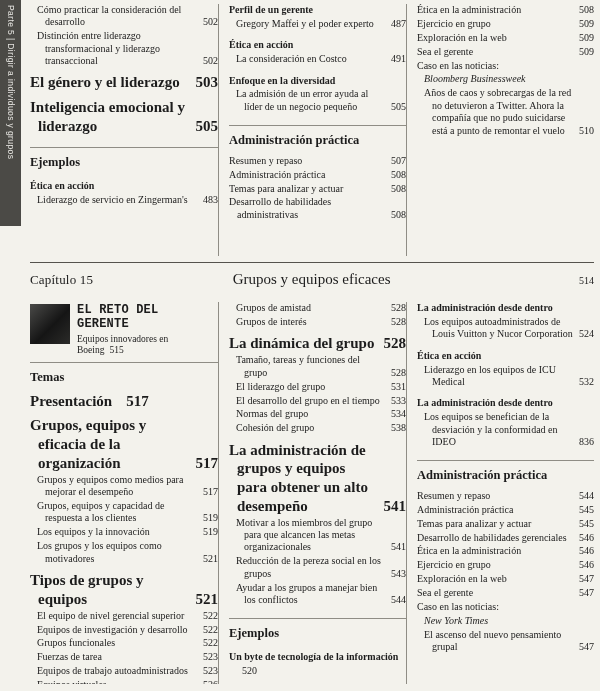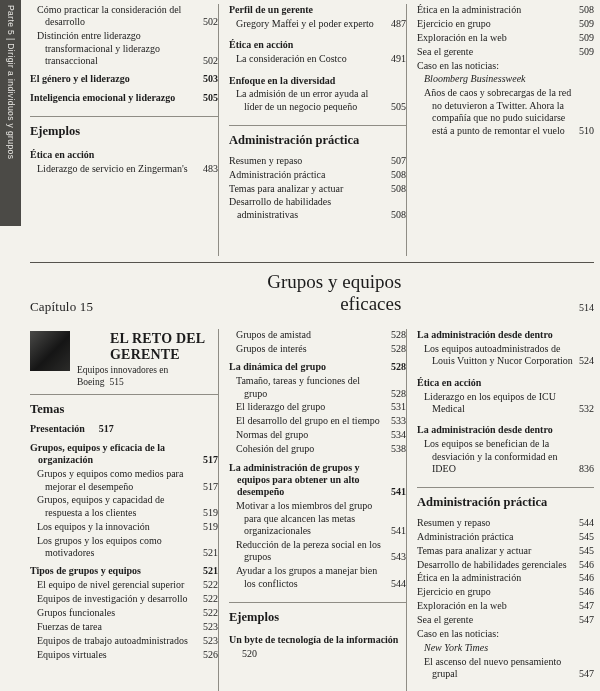--- a/index.html
+++ b/index.html
@@ -41,50 +41,50 @@
   .top-sec{padding-top:4px;height:252px;overflow:hidden;}
   .bottom-sec{height:382px;overflow:hidden;margin-top:2px;}
   
   .e{display:flex;align-items:flex-end;font-size:10px;line-height:1.24;margin-bottom:1.5px;}
   .e .t{flex:1 1 auto;padding-left:8px;text-indent:-8px;min-width:0;}
   .e .p{flex:0 0 auto;margin-left:6px;}
   .e.inl .t{flex:0 1 auto;}
   .e.inl .p{margin-left:14px;flex:1 1 auto;text-align:left;}
   .e.sub{padding-left:7px;}
   .e.italic{padding-left:7px;font-style:italic;}
-  .e.main{font-weight:bold;margin-top:6px;font-size:10px;}
+  .e.main{font-weight:bold;margin-top:6px;font-size:15px;}
   .e.feat{font-weight:bold;margin-top:9px;}
   .e.h1{
     font-weight:bold;font-size:12.5px;
     margin-top:12px;margin-bottom:6px;
     border-top:1px solid var(--rule);padding-top:7px;
   }
   [data-list] .e:first-child{margin-top:0;}
   
   .chapter-row{
     border-top:1.5px solid var(--heavy-rule);
     margin:6px 6px 0 30px;
     padding:8px 0 12px;
     display:grid;grid-template-columns:1fr 1fr 1fr;column-gap:14px;
     align-items:end;
   }
   .chapter-label{font-size:13px;letter-spacing:.2px;}
-  .chapter-title{font-size:19px;padding-left:10px;text-align:right;}
+  .chapter-title{font-size:15px;padding-left:10px;}
   .chapter-page{font-size:10px;text-align:right;align-self:end;padding-bottom:2px;}
   
   .reto{display:flex;gap:7px;margin:2px 0 6px 0;}
   .reto-thumb{
     flex:0 0 auto;width:40px;height:40px;
     background:linear-gradient(135deg,#4a4a48 0%,#151515 55%,#2b2b29 100%);
   }
   .reto-right{min-width:0;}
   .reto-title{
-    font-family:Liberation Serif, serif;
-    font-weight:bold;font-size:14px;line-height:1.15;
-    width:95px;letter-spacing:.2px;margin-left:33px;
+    font-family:Liberation Mono, monospace;
+    font-weight:bold;font-size:12px;line-height:1.15;
+    width:95px;letter-spacing:.2px;
   }
   .reto-caption{font-size:9.5px;line-height:1.2;width:125px;margin-top:2px;}
   .reto-caption .pg{margin-left:5px;margin-top:40px;}
 </style>
 </head>
 <body>
 
 <div class="page">
 
   <div class="spine">

